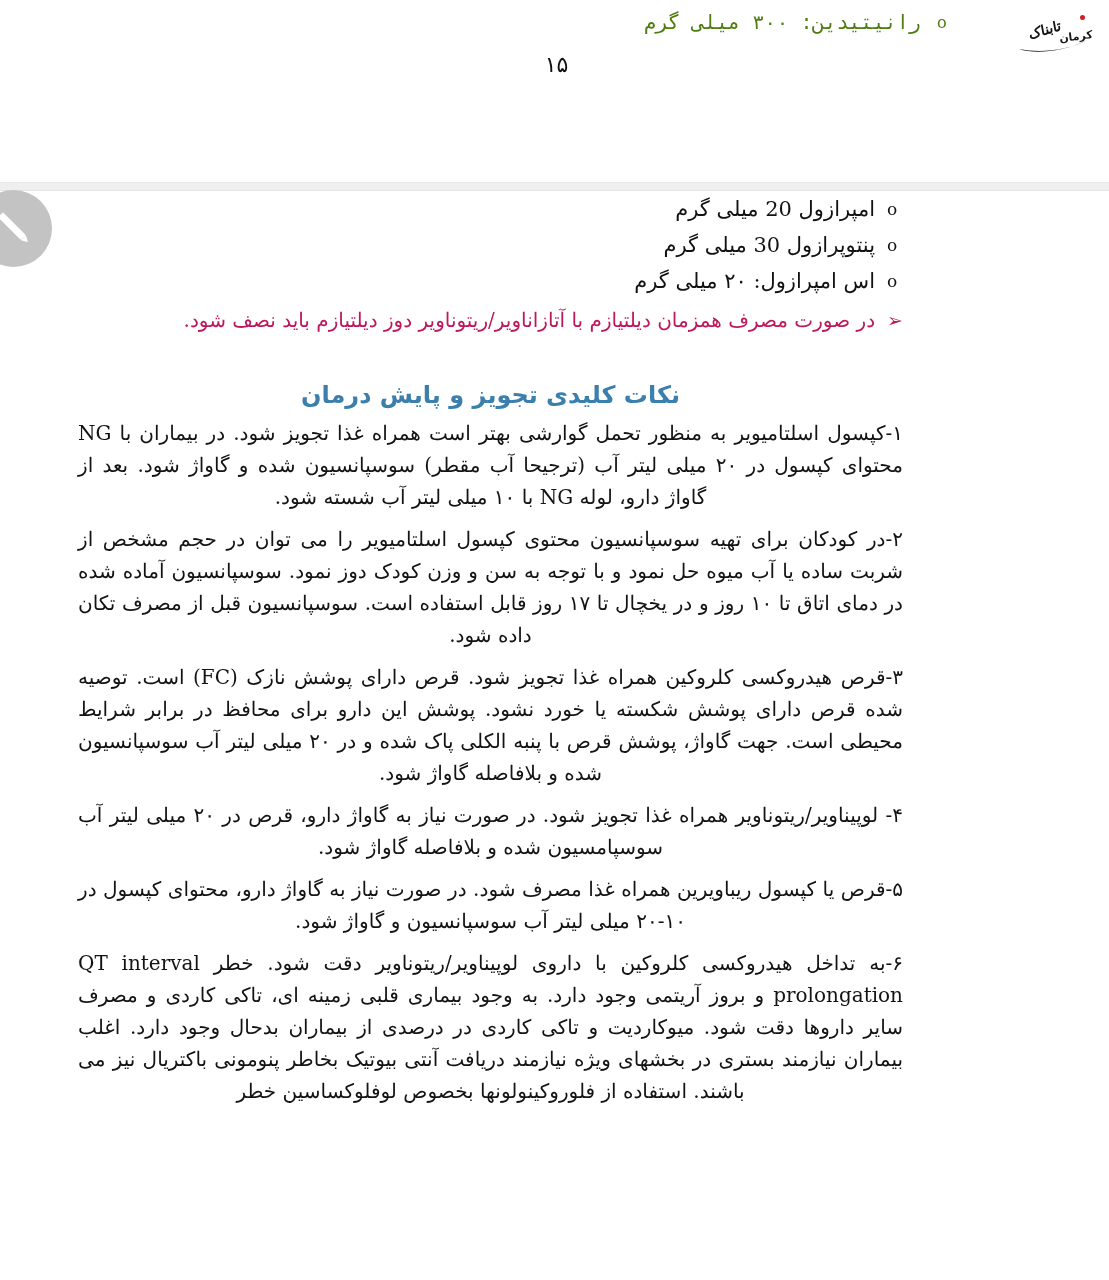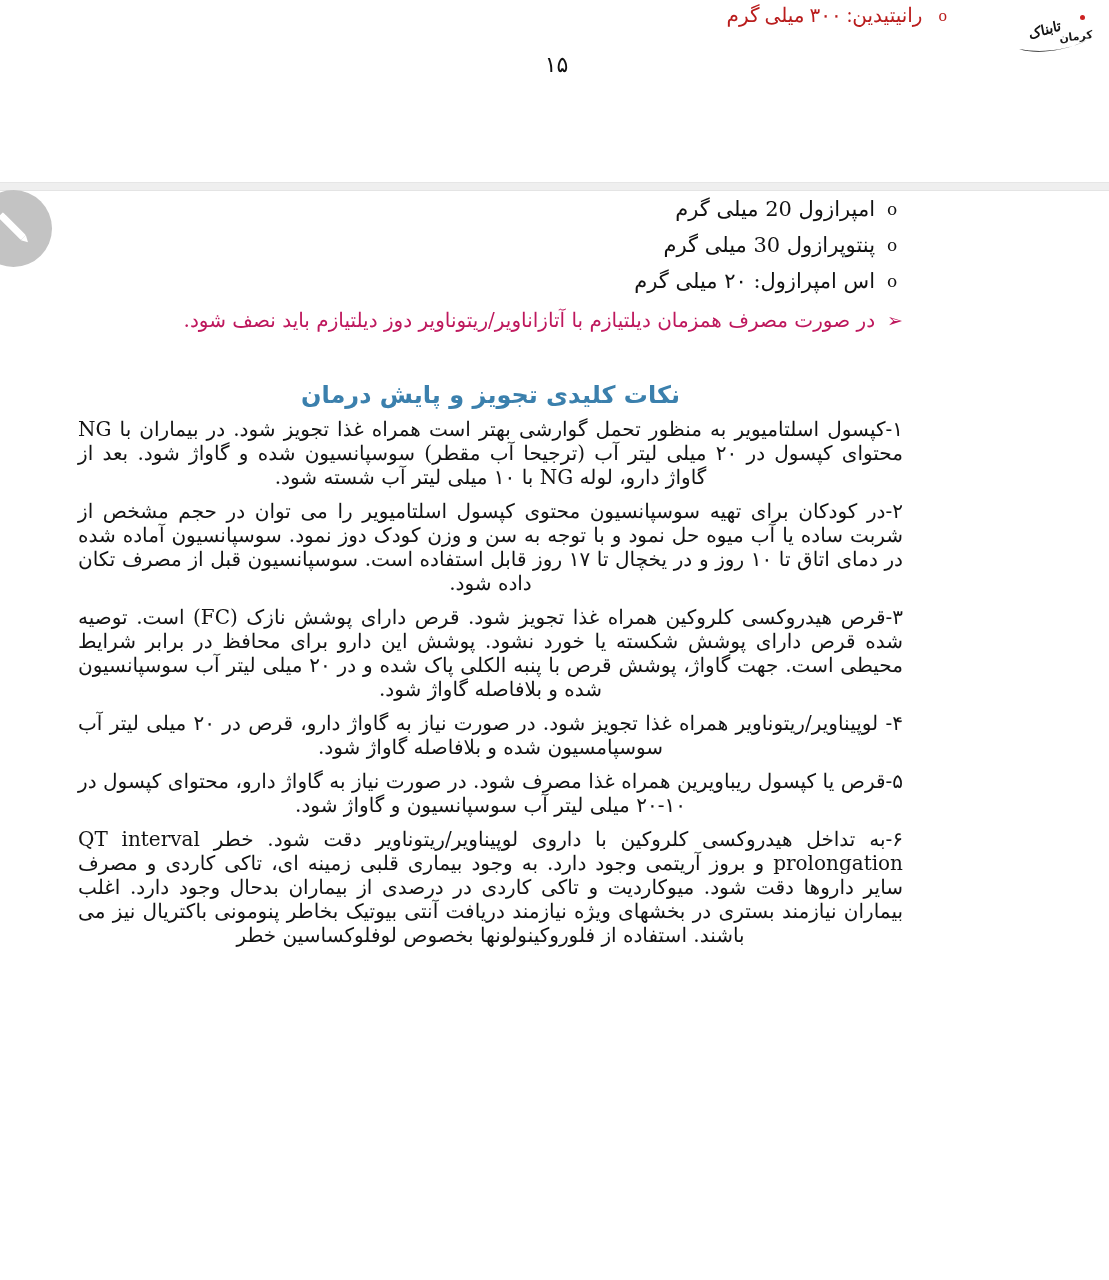--- a/index.html
+++ b/index.html
@@ -72,26 +72,26 @@
     position: absolute;
     right: 4px;
     bottom: 4px;
     width: 74px;
     height: 16px;
   }
 
   .top-bullet-line {
     position: absolute;
     right: 162px;
-    top: 0;
-    direction: rtl;
-    font-family: Liberation Serif, serif;
+    top: 9px;
+    direction: rtl;
+    font-family: Liberation Mono, monospace;
     font-size: 20px;
     line-height: 30px;
-    color: #b91c1c;
+    color: #4d7c0f;
     white-space: nowrap;
   }
   .top-bullet-line .hollow-bullet {
     display: inline-block;
     margin-left: 16px;
     font-size: 17px;
     vertical-align: 1px;
   }
 
   .page-number {
@@ -202,21 +202,21 @@
     font-size: 24px;
     font-weight: 700;
     color: #3b80ad;
     direction: rtl;
     text-align: center;
   }
 
   .body-para {
     font-family: "DejaVu Serif", "Liberation Serif", serif;
     font-size: 20px;
-    line-height: 24px;
+    line-height: 32px;
     color: #131313;
     margin: 10px 0 0 0;
     direction: rtl;
     text-align: justify;
     text-align-last: center;
   }
 
   .body-para.first { margin-top: 0; }
 </style>
 </head>

